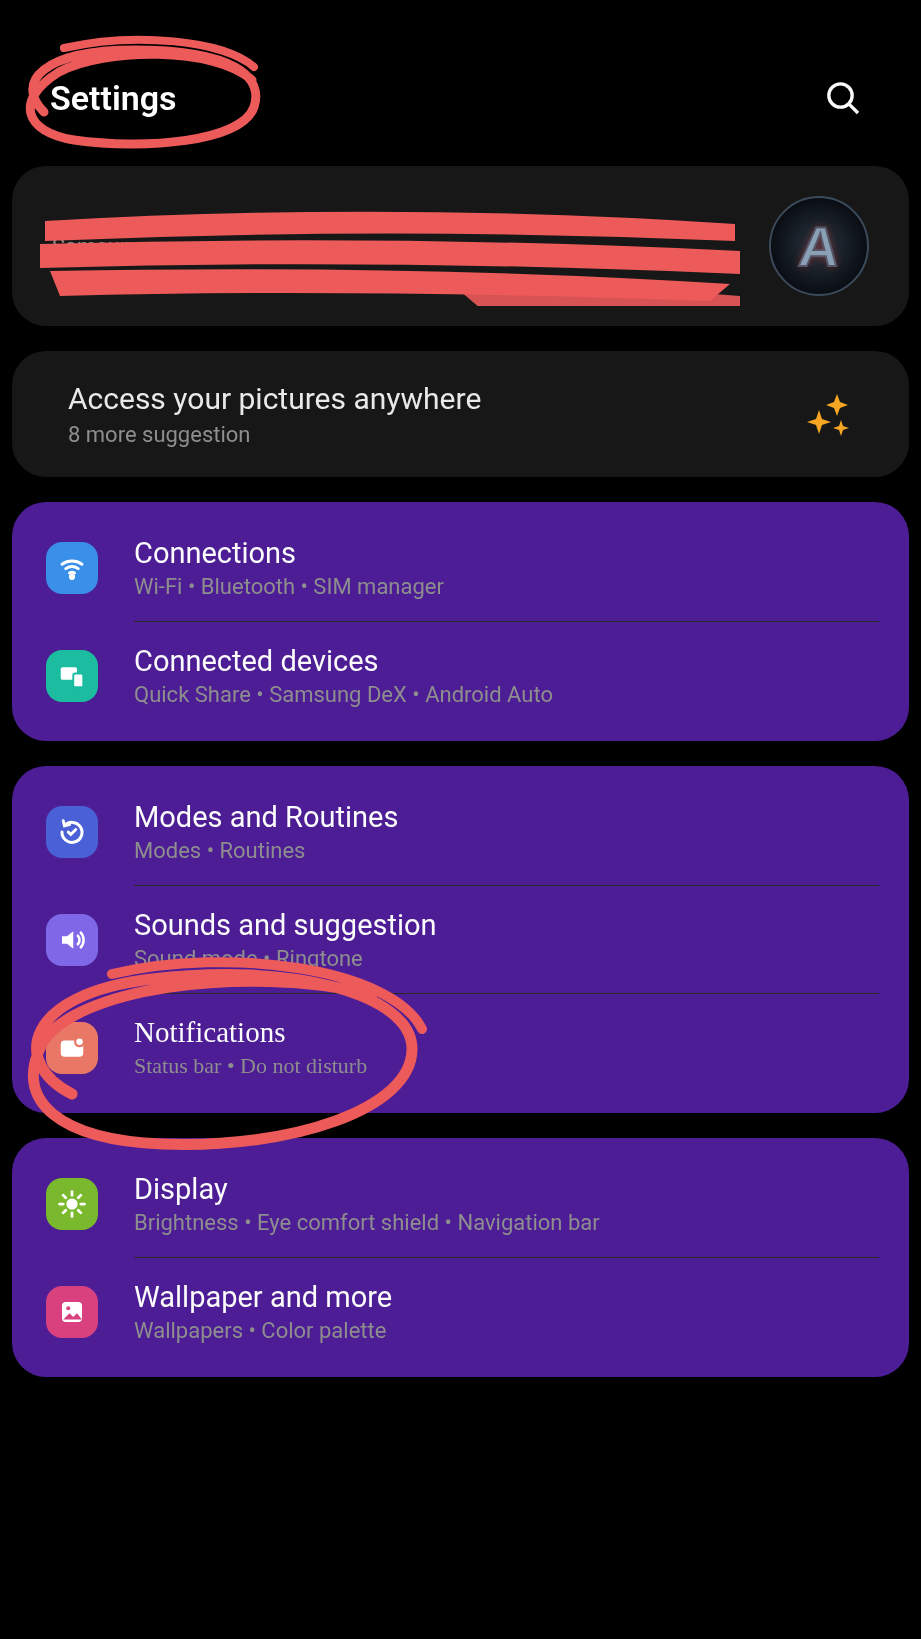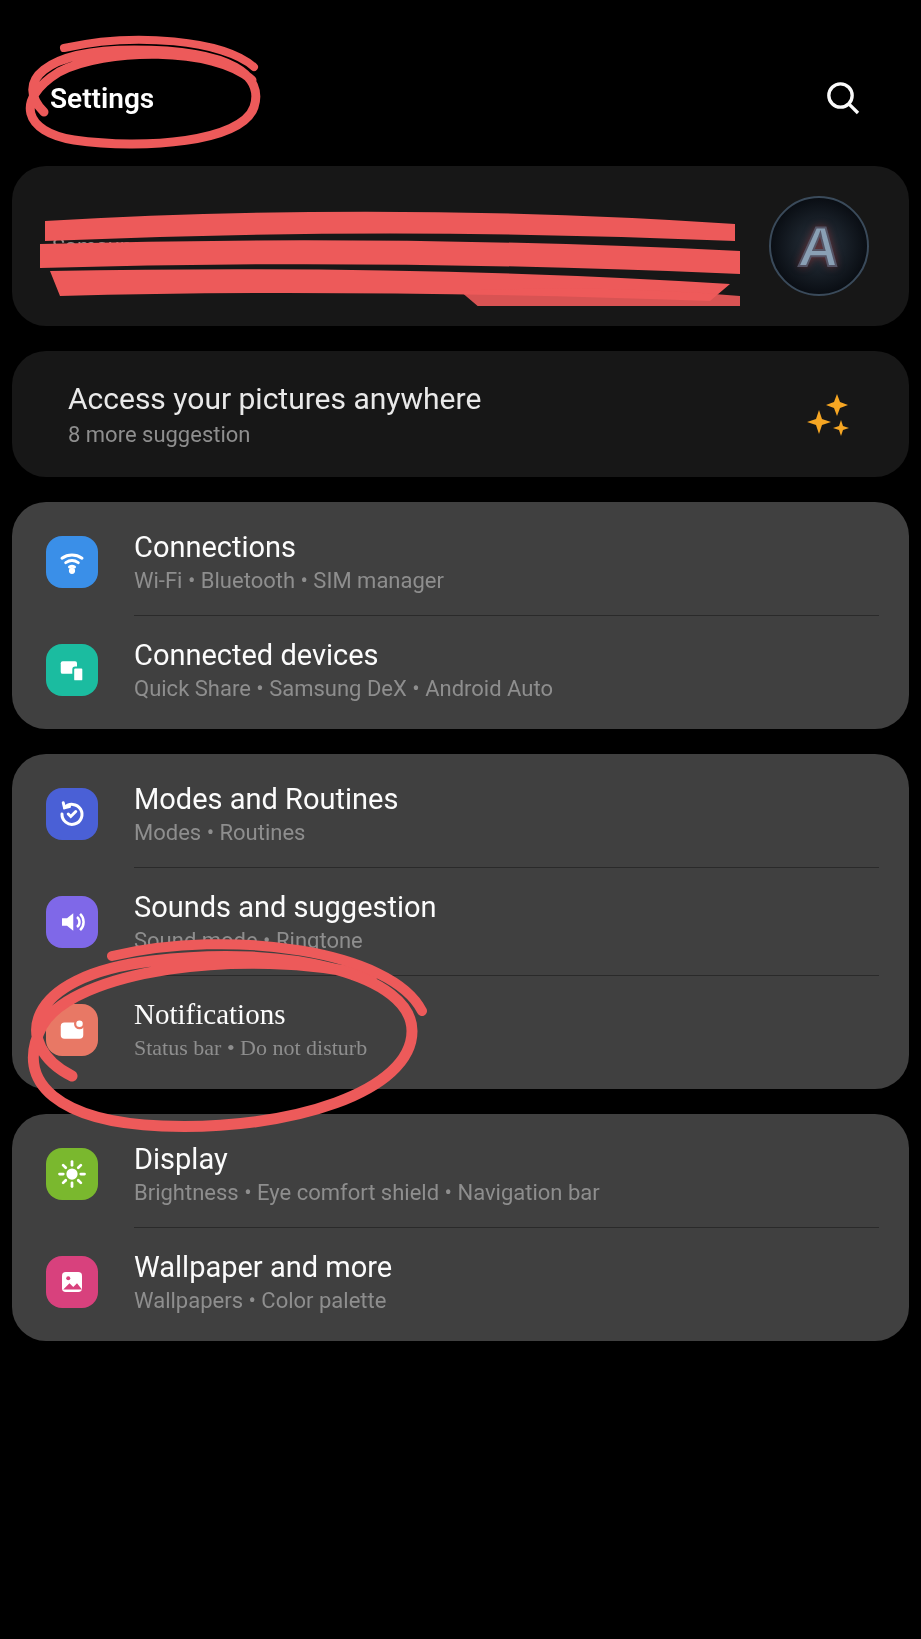--- a/index.html
+++ b/index.html
@@ -13,21 +13,21 @@
     position: relative;
   }
   .header {
     display: flex;
     align-items: center;
     justify-content: space-between;
     padding: 70px 50px 40px 50px;
     position: relative;
   }
   .title {
-    font-size: 28px;
+    font-size: 34px;
     font-weight: 600;
     position: relative;
     z-index: 2;
   }
   .search-btn {
     background: none;
     border: none;
     cursor: pointer;
     padding: 8px;
   }
@@ -89,24 +89,24 @@
   }
   .suggestion-sub {
     font-size: 22px;
     color: #8e8e8e;
   }
   .sparkle {
     font-size: 40px;
     color: #f6a623;
   }
   .group {
-    background: #404040;
+    background: #4c1d95;
     margin: 0 12px 25px 12px;
     border-radius: 34px;
-    padding: 6px 0;
+    padding: 12px 0;
     position: relative;
   }
   .row {
     display: flex;
     align-items: center;
     padding: 22px 30px 22px 34px;
     cursor: pointer;
     position: relative;
   }
   .row-icon {

